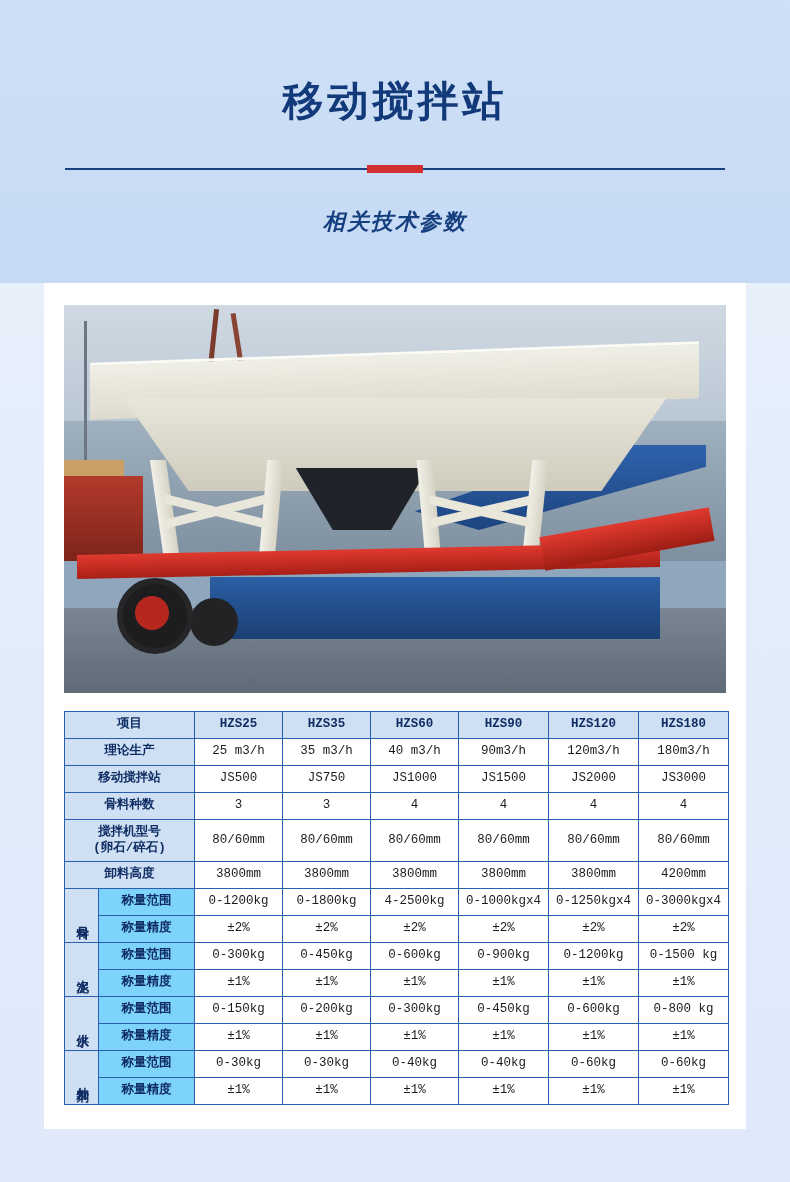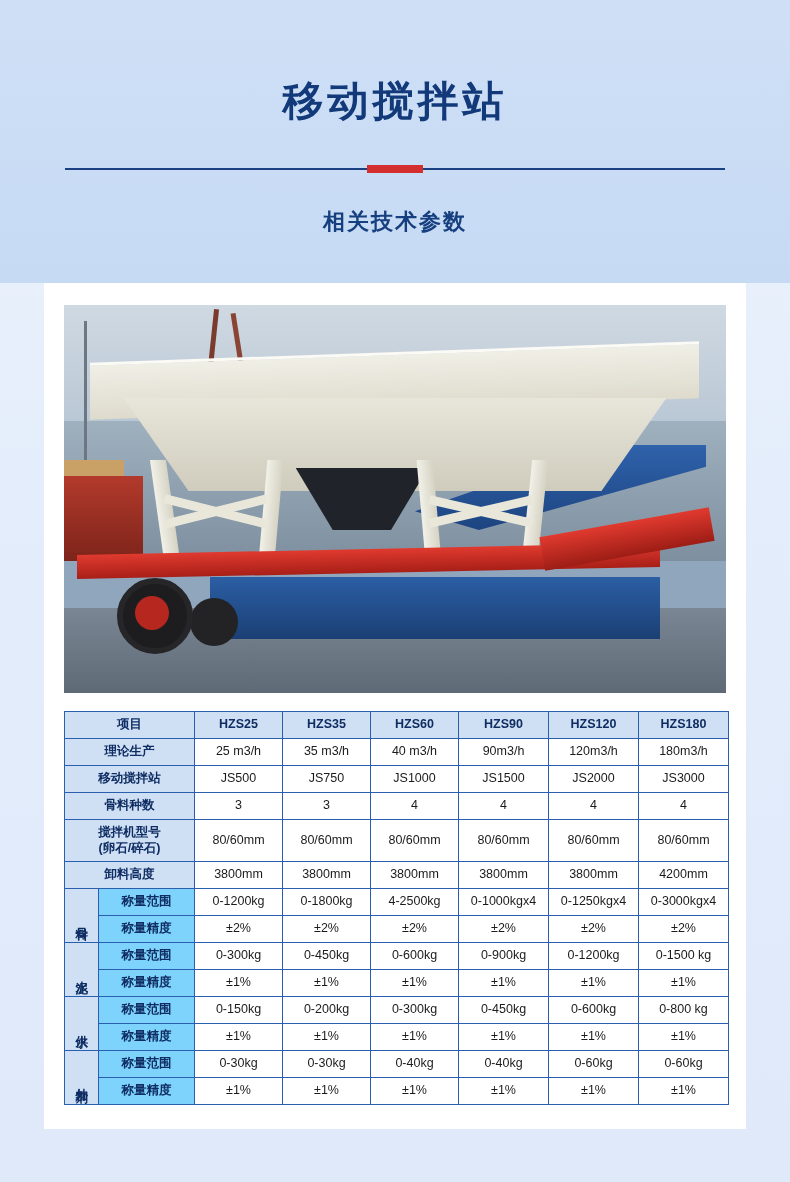--- a/index.html
+++ b/index.html
@@ -56,29 +56,31 @@
     width: 56px;
     height: 8px;
     background: #d32f2f;
   }
   .subtitle {
     margin-top: 34px;
     font-size: 22px;
     font-weight: bold;
     color: #153f7f;
     letter-spacing: 2px;
+    font-style: italic;
   }
   .card {
     position: absolute;
     left: 44px;
     top: 283px;
     width: 702px;
     background: #ffffff;
     padding: 22px 26px 24px 20px;
     box-sizing: border-box;
+    font-family: Liberation Mono, monospace;
   }
   
   .photo {
     position: relative;
     width: 662px;
     height: 388px;
     overflow: hidden;
     background: #8fa6bd;
   }
   .sky {

